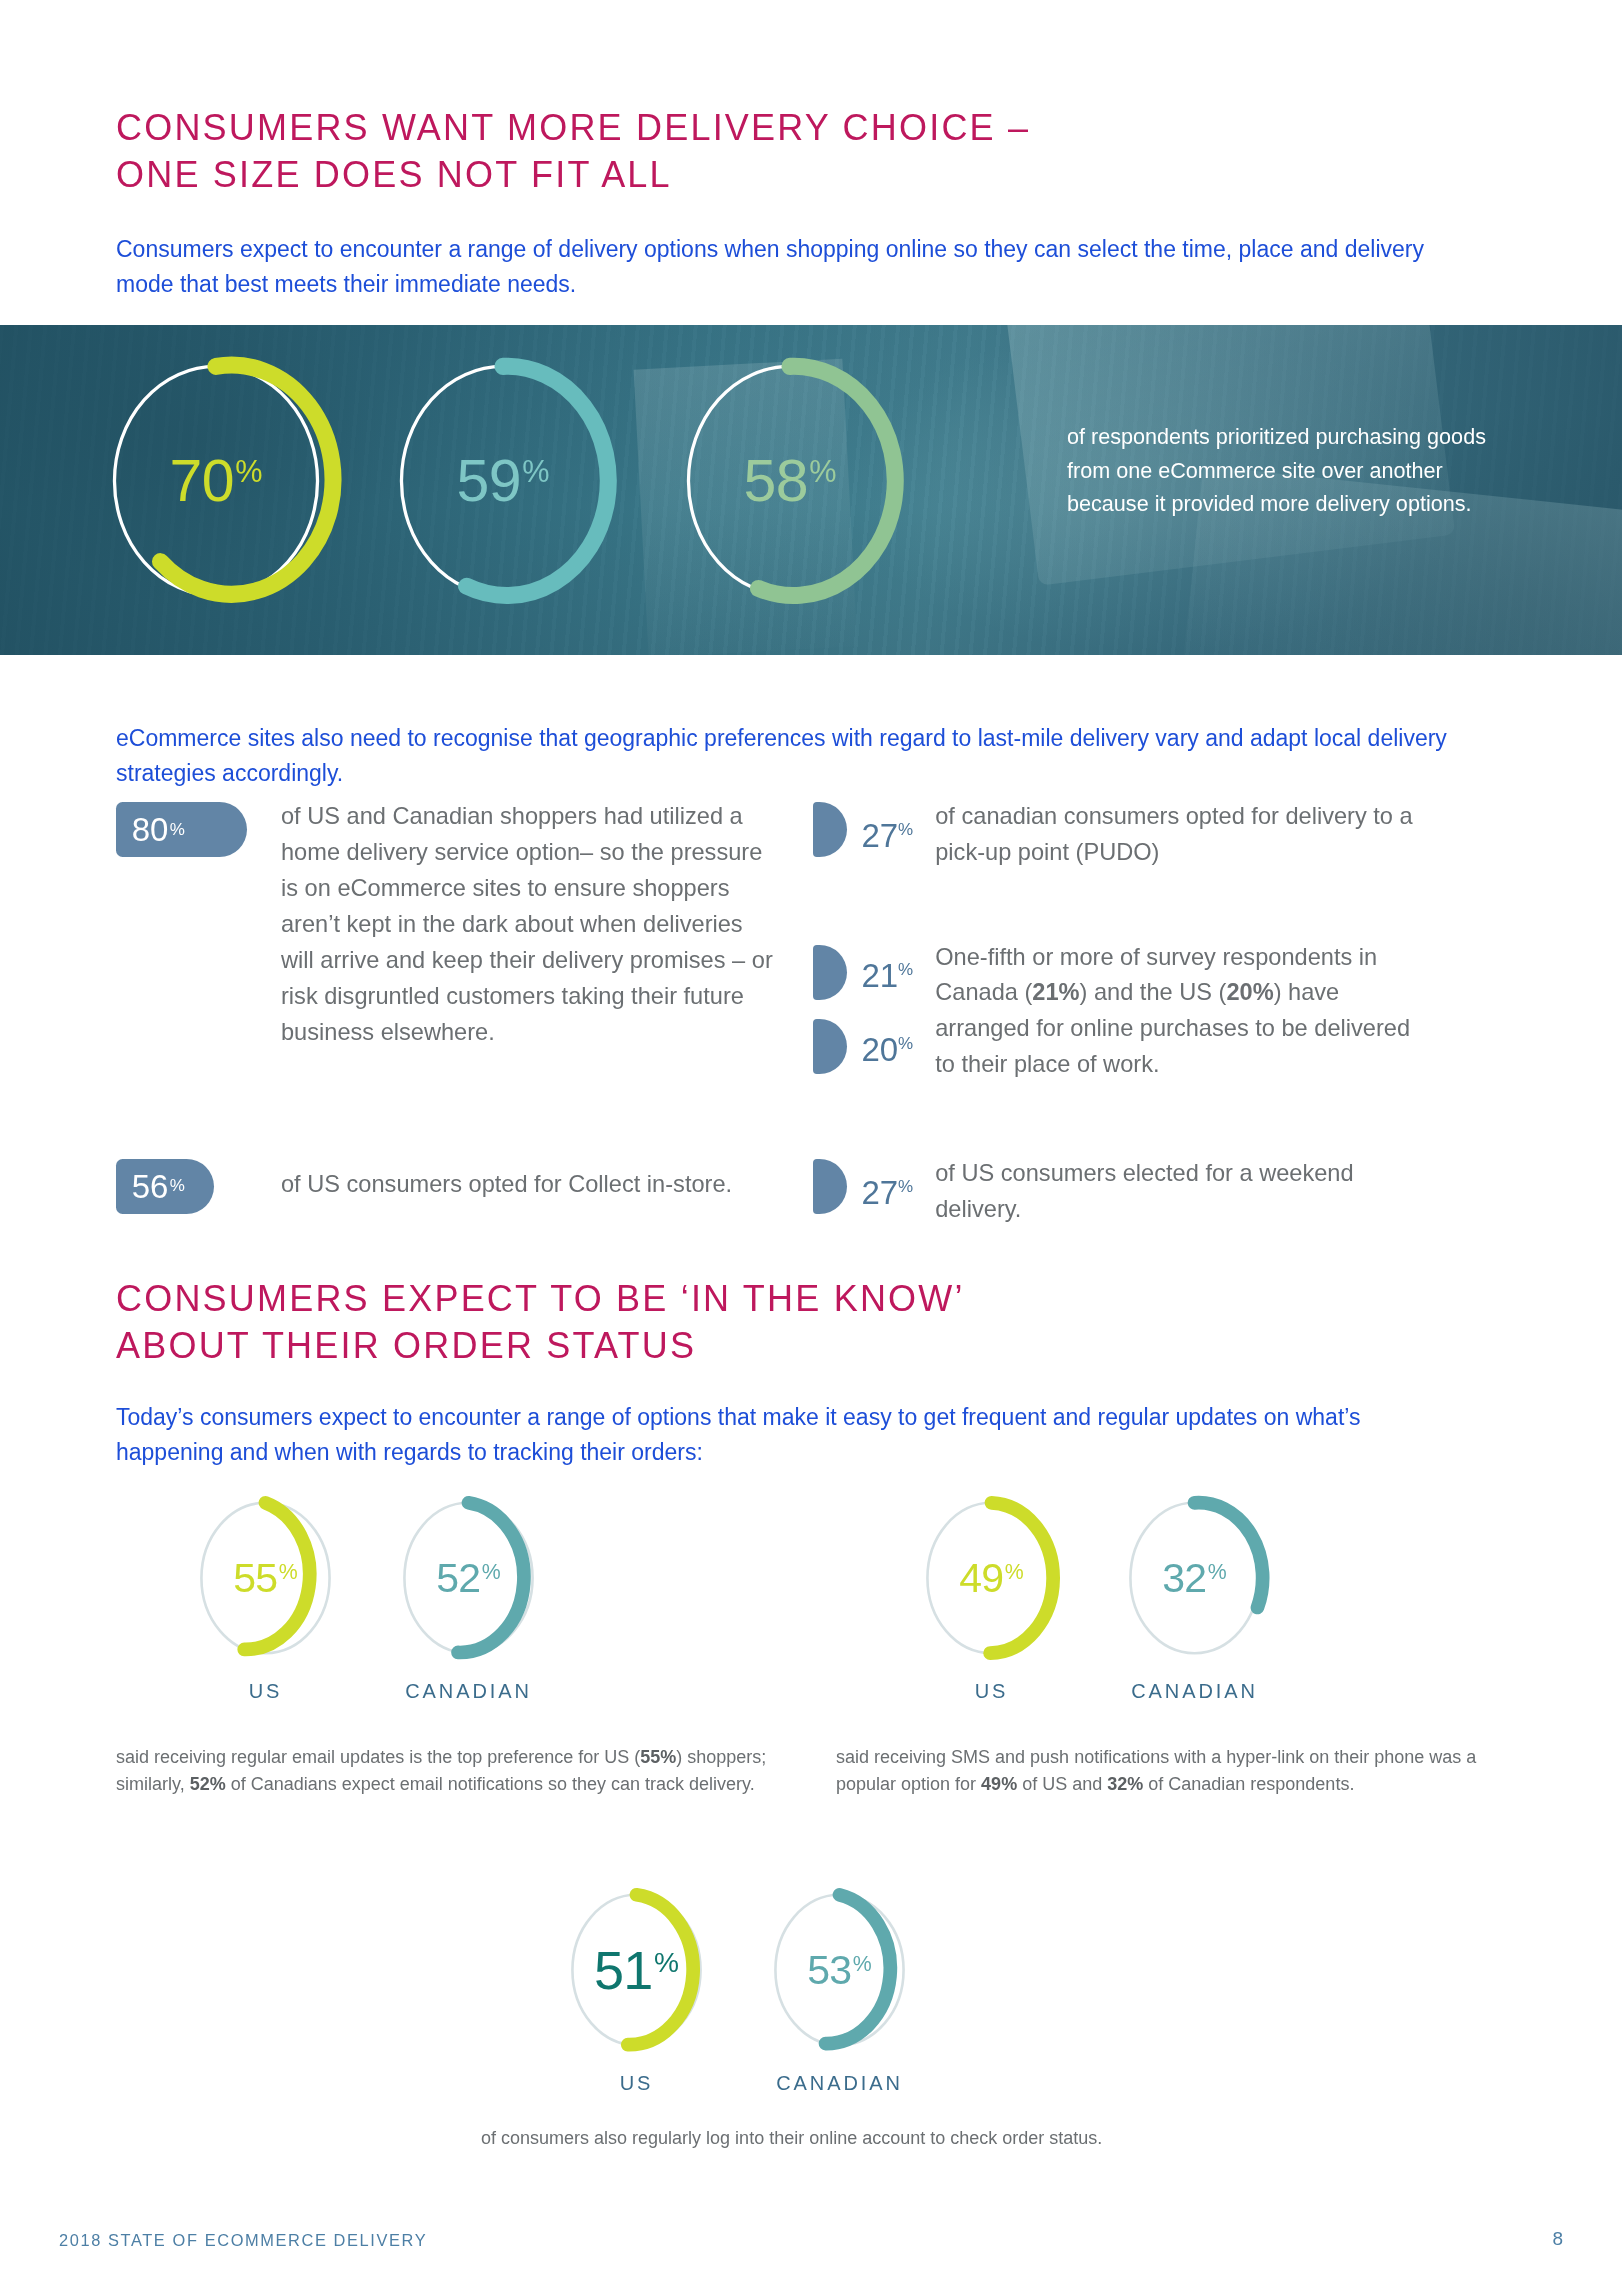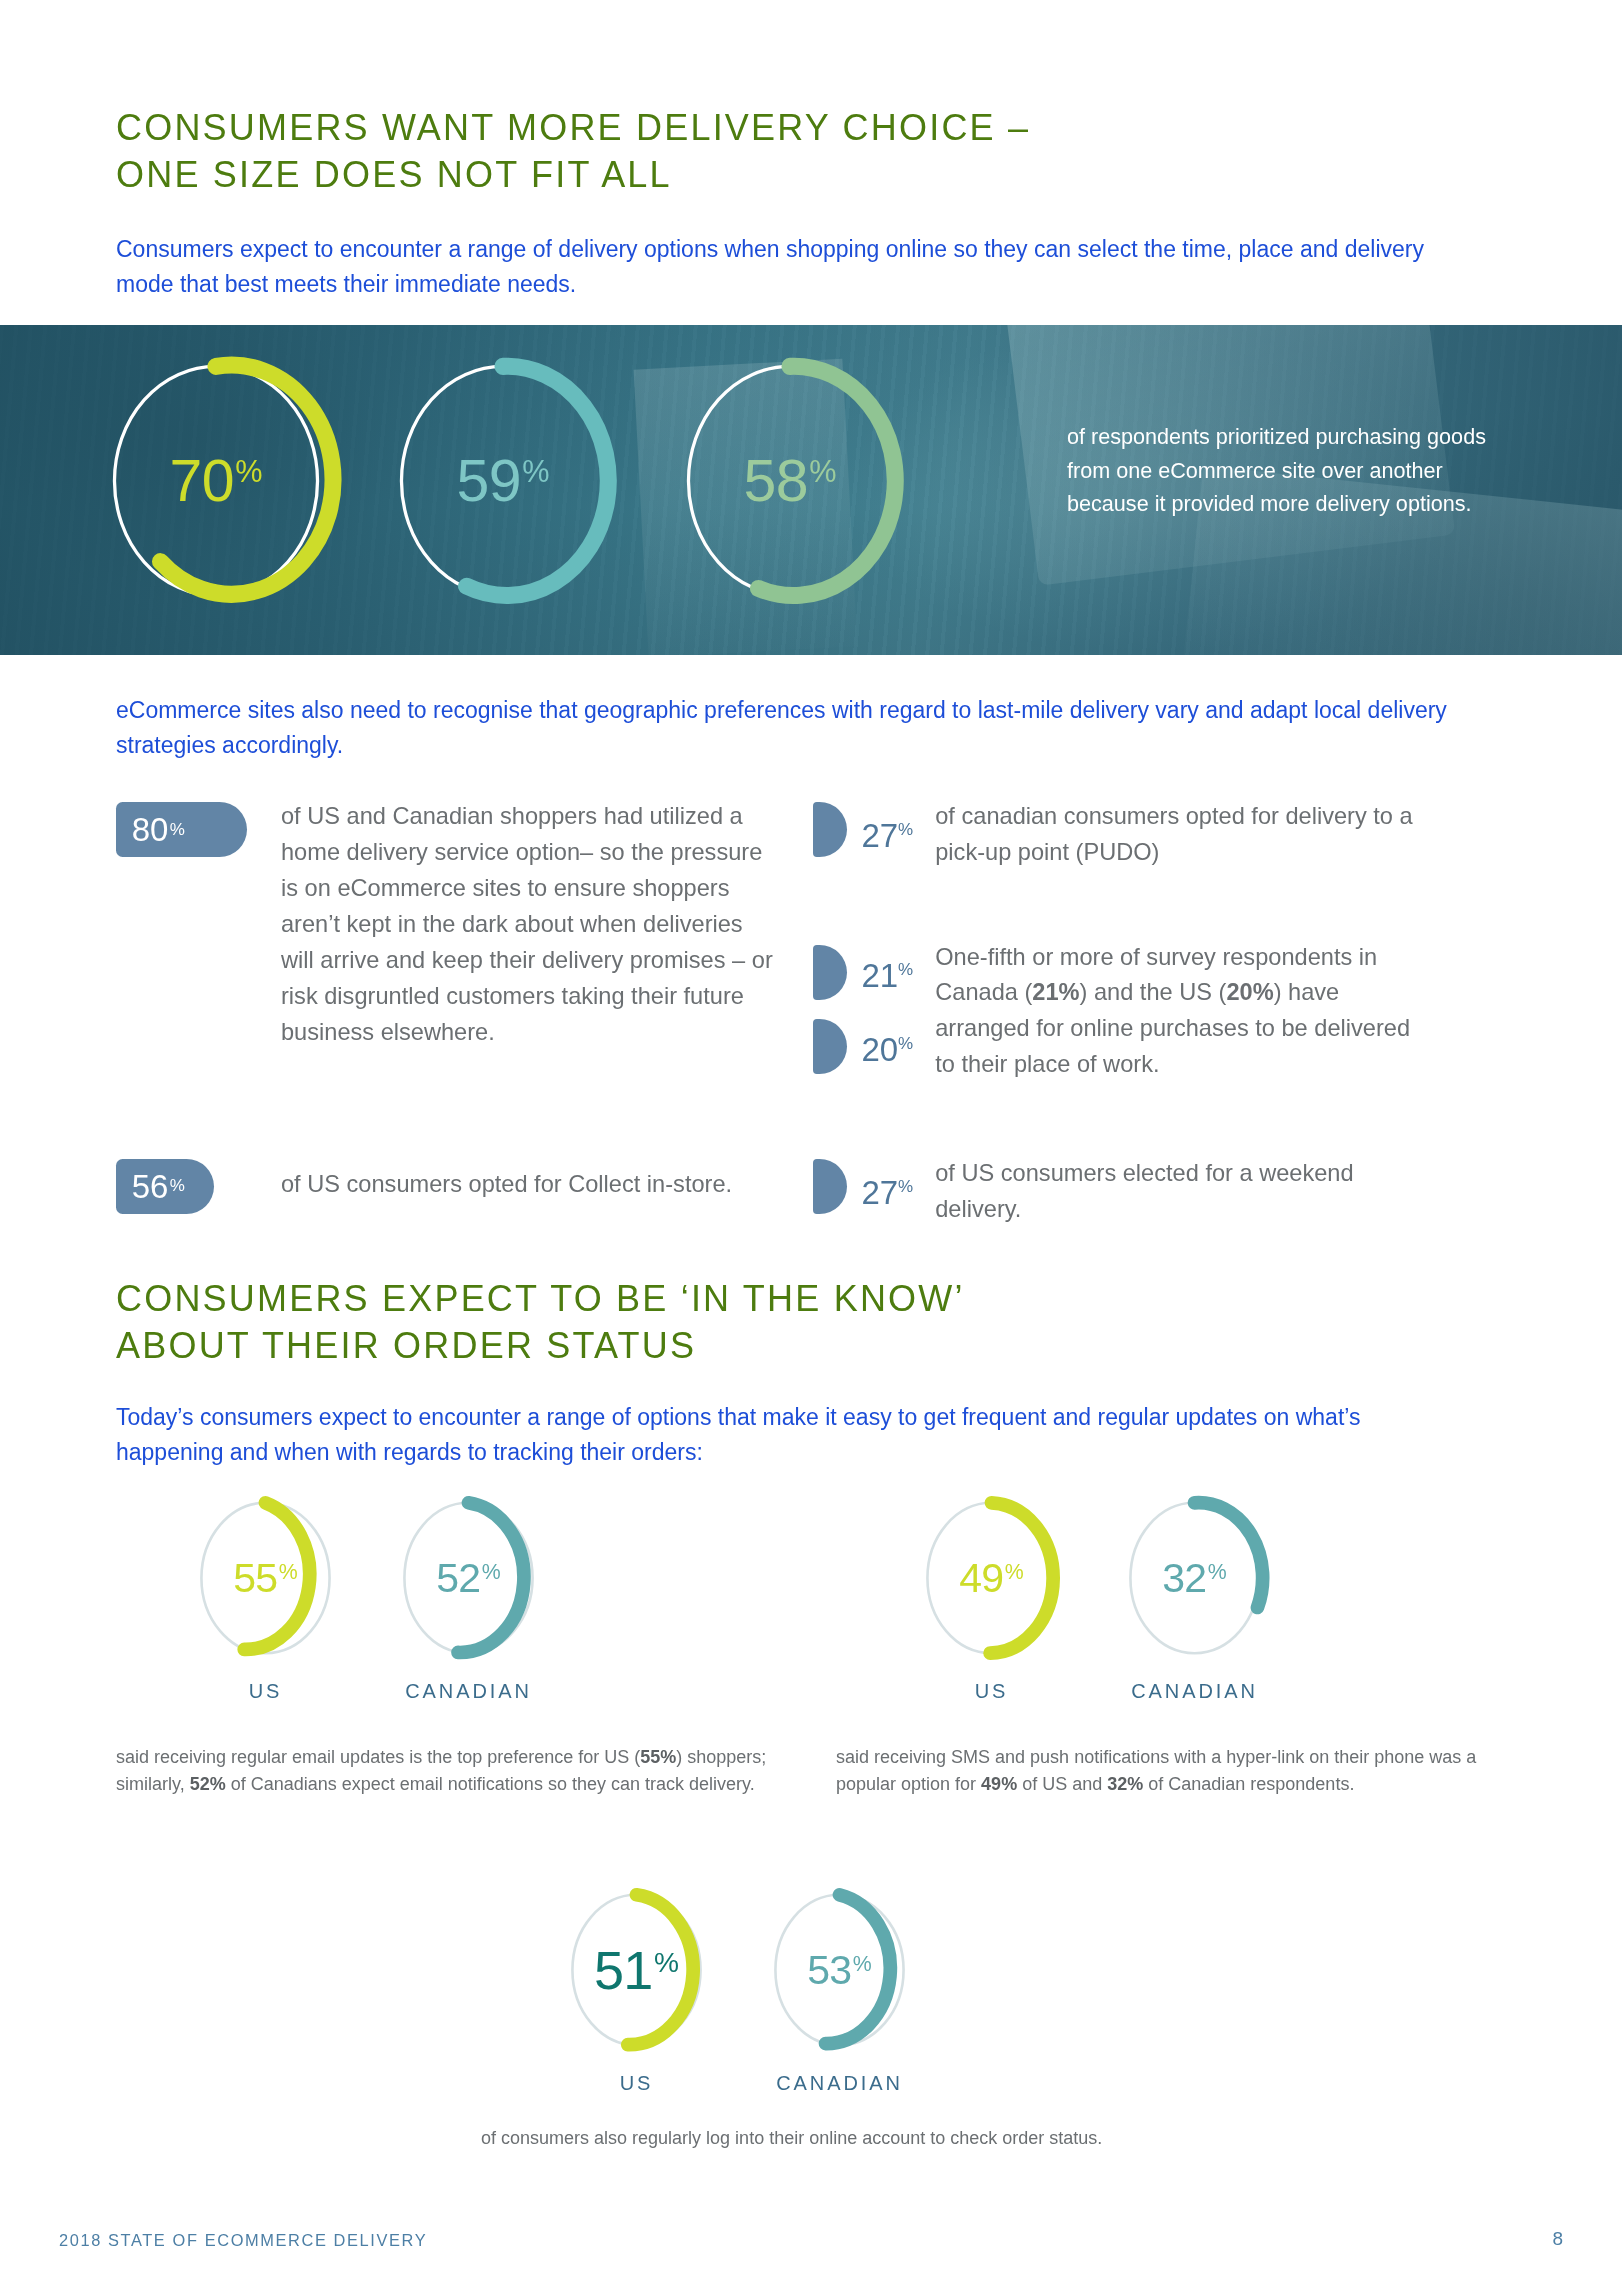--- a/index.html
+++ b/index.html
@@ -8,21 +8,21 @@
     background:#ffffff;
     font-family:"Liberation Sans", sans-serif;
     -webkit-font-smoothing:antialiased;
     position:relative;
     overflow:hidden;
   }
   .page{position:relative;width:1623px;height:2295px;}
 
   
   .h-title{
-    color:#4d7c0f;
+    color:#be185d;
     font-size:36px;
     font-weight:400;
     letter-spacing:2.2px;
     line-height:1.30;
     margin:0;
     text-transform:uppercase;
   }
   .body-copy{
     color:#1d4ed8;
     font-size:23px;
@@ -81,21 +81,21 @@
     position:absolute;left:0;right:0;top:50%;
     transform:translateY(-50%);
     text-align:center;
     font-weight:300;
     line-height:1;
   }
   .donut .val .num{letter-spacing:-0.7px;}
   .donut .val .pct{font-size:0.52em;vertical-align:0.62em;margin-left:1.3px;}
 
   
-  .mid-intro{position:absolute;left:116px;top:693px;width:1387px;}
+  .mid-intro{position:absolute;left:116px;top:721px;width:1387px;}
 
   .stats{position:absolute;left:116px;top:802px;width:1394px;}
   .stat-row{display:flex;}
 
   .pill-lg{
     width:131px;height:55px;
     background:#6285a6;
     border-radius:6.5px 27.5px 27.5px 6.5px;
     display:flex;align-items:center;
     color:#ffffff;

